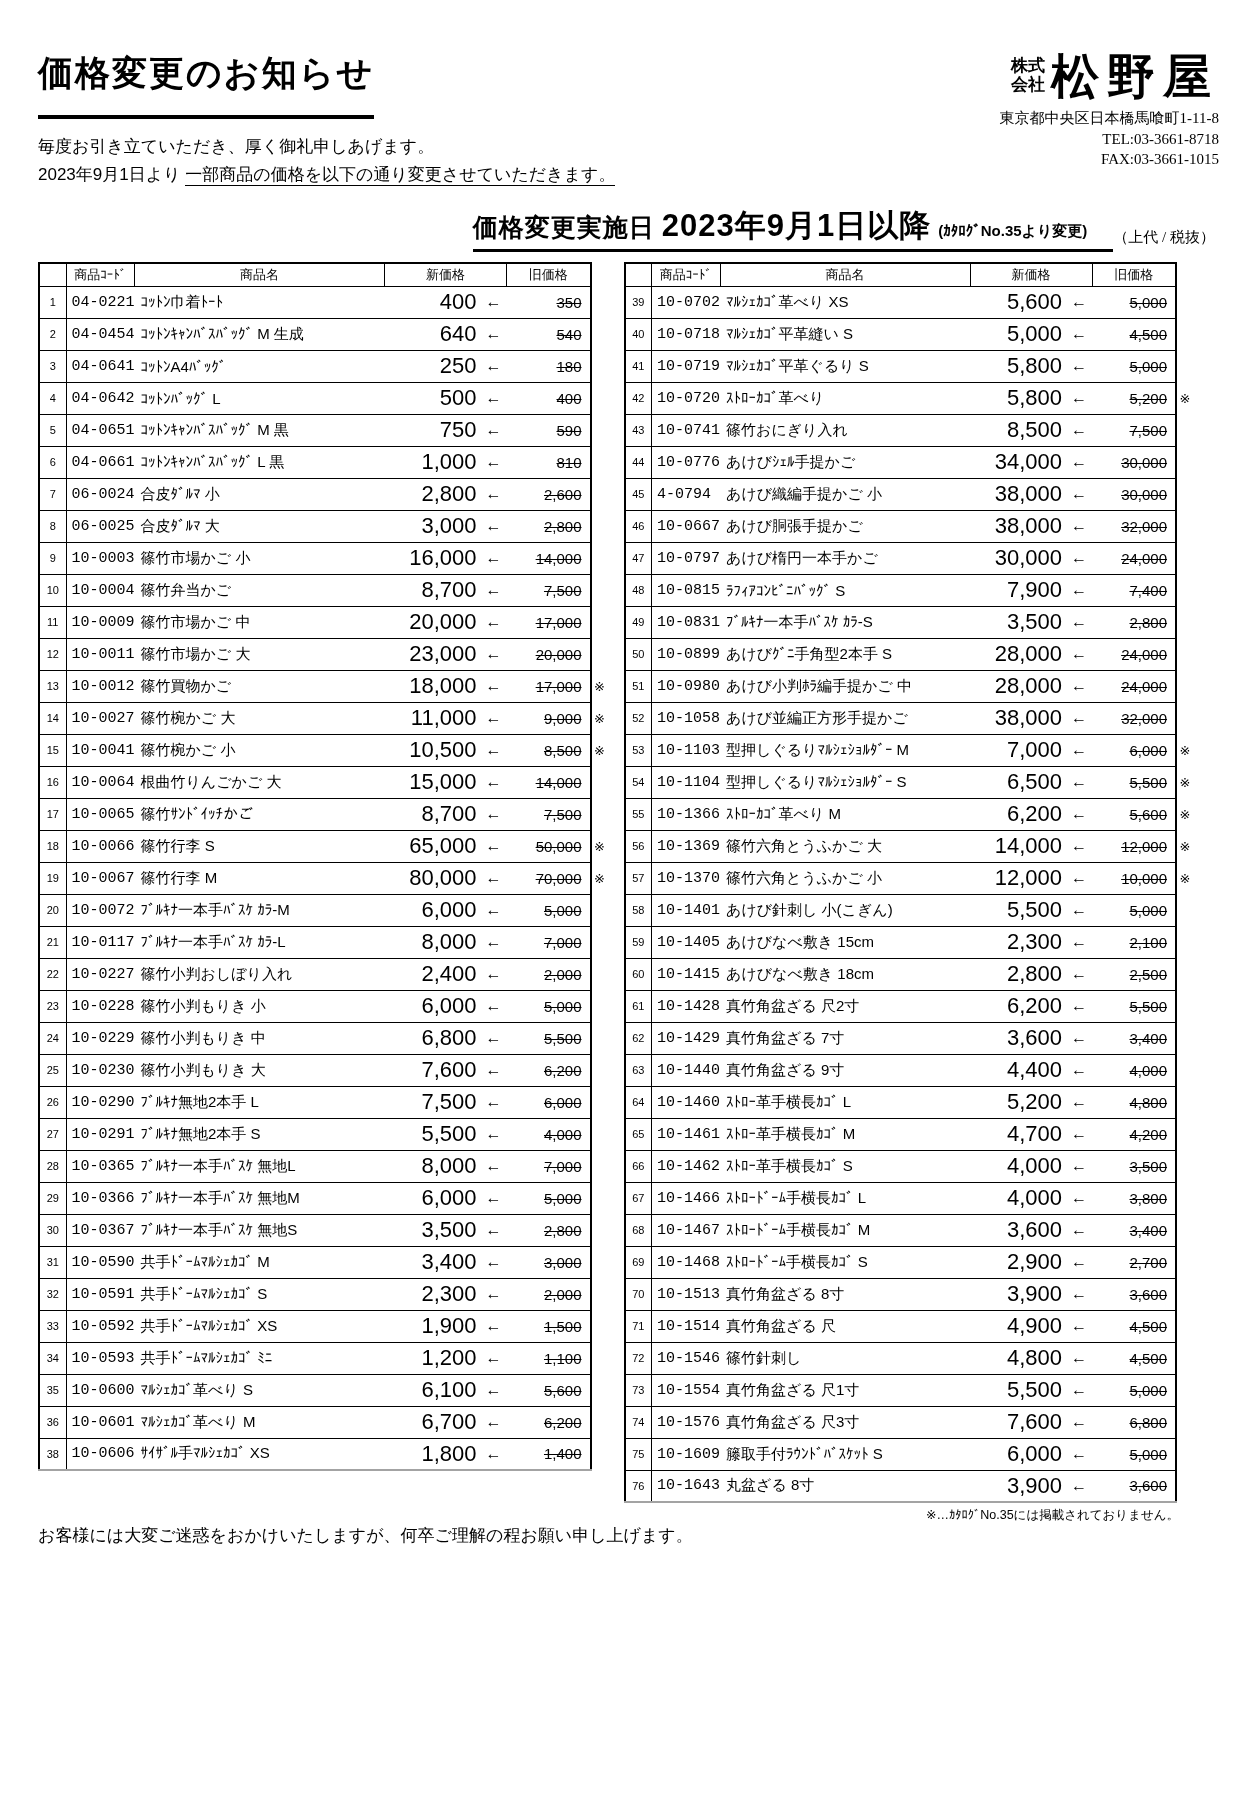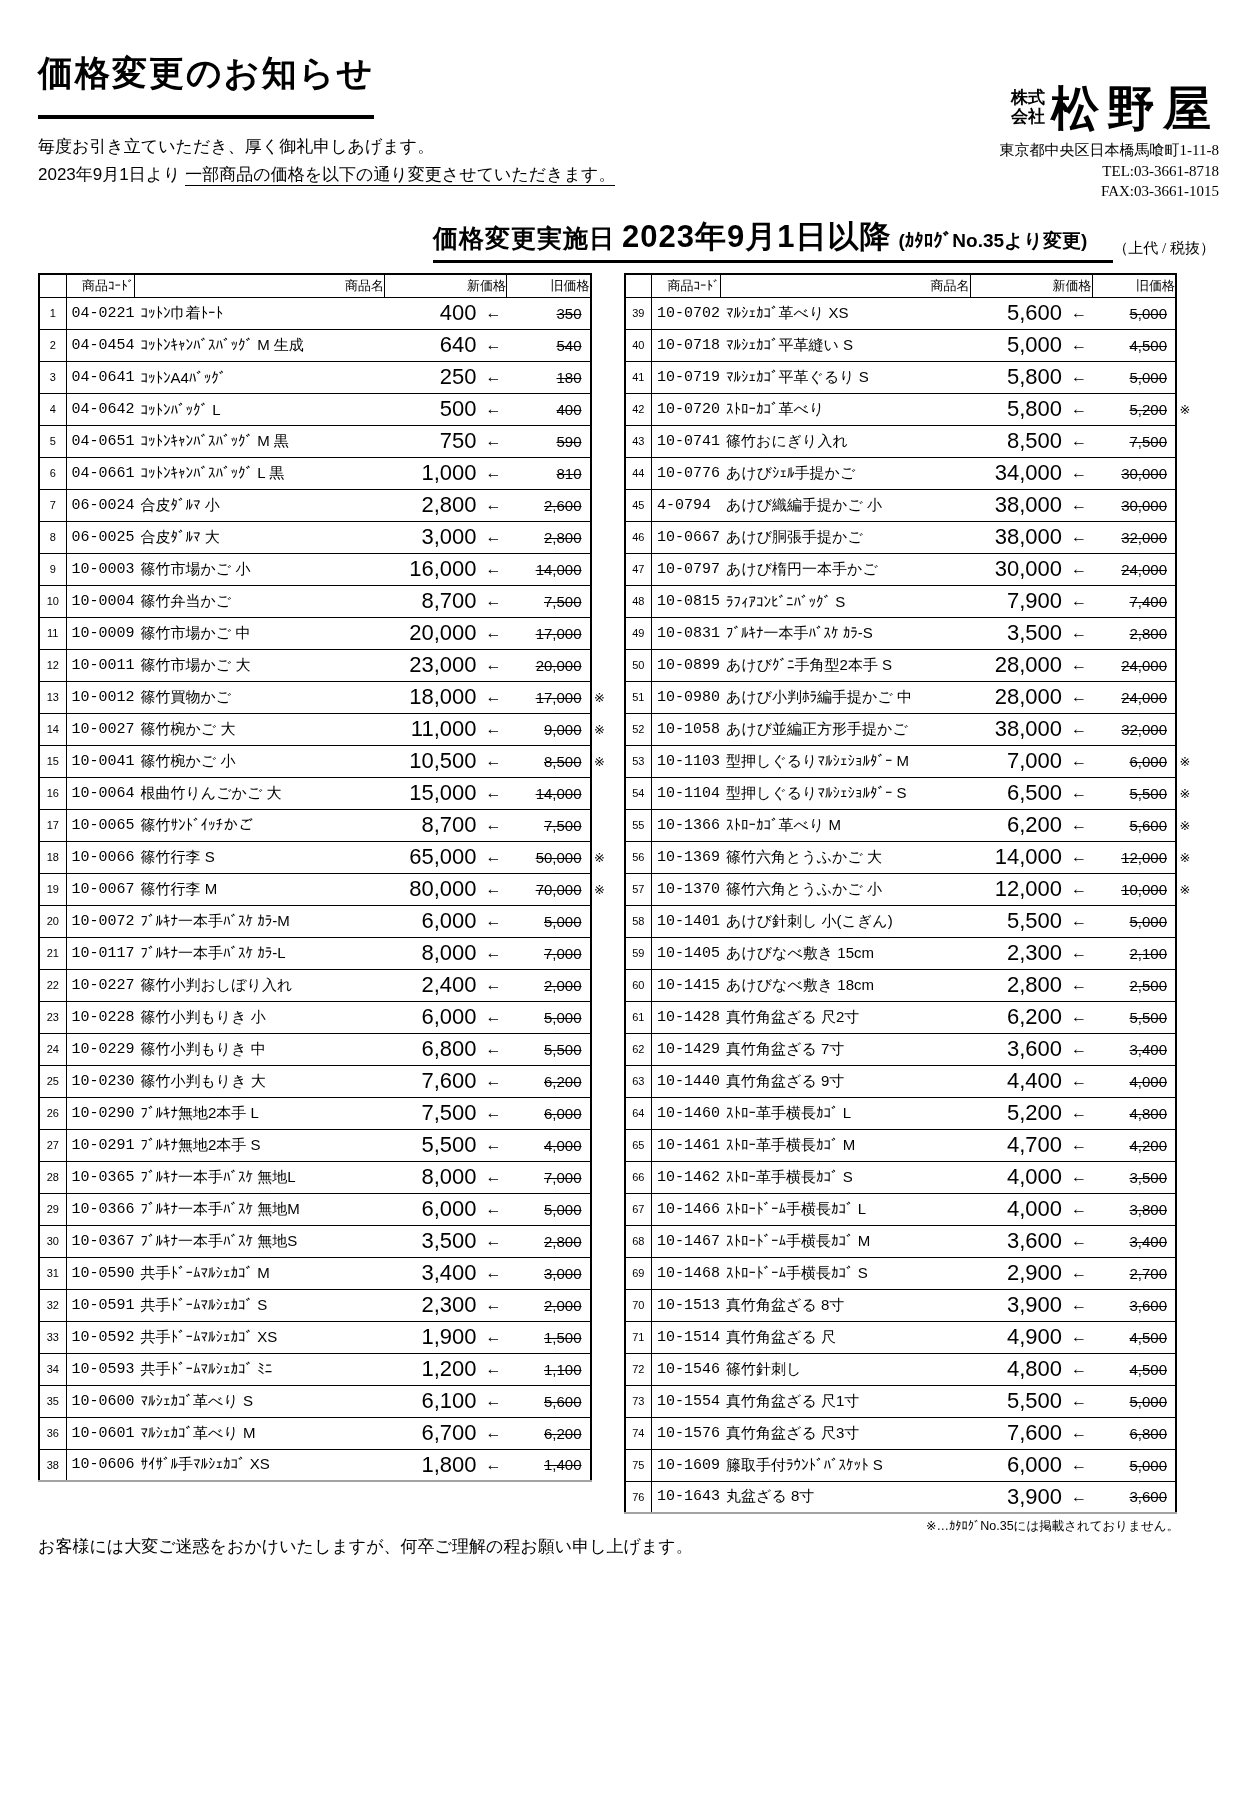--- a/index.html
+++ b/index.html
@@ -14,52 +14,52 @@
 
   
   .top { display:flex; justify-content:space-between; align-items:flex-start; }
   .title {
     font-size:35px; font-weight:bold; letter-spacing:2px;
     border-bottom:4px solid #000; padding-bottom:18px; display:inline-block;
   }
   .greet { margin-top:14px; font-size:17px; line-height:1.65; }
   .u { border-bottom:1.5px solid #000; padding-bottom:1px; }
 
-  .top-right { text-align:right; padding-top:2px;margin-top:32px; }
+  .top-right { text-align:right; padding-top:2px; }
   .co-name { display:flex; align-items:center; justify-content:flex-end; }
   .co-prefix {
     display:flex; flex-direction:column; font-weight:bold; font-size:17px;
     line-height:1.1; margin-right:6px; font-family:"Liberation Serif","DejaVu Serif",serif;
   }
   .co-title {
     font-size:48px; font-weight:bold; line-height:1;
     font-family:"DejaVu Serif","Liberation Serif",serif; letter-spacing:8px;
   }
   .co-addr,.co-tel,.co-fax { font-family:"Liberation Serif","DejaVu Serif",serif; font-size:15px; margin-top:3px; }
   .co-addr { margin-top:9px; }
 
   
   .subtitle-row { display:flex; align-items:flex-end; justify-content:flex-end; margin-top:16px; }
   .subtitle {
     font-weight:bold; border-bottom:3px solid #000; padding-bottom:2px; padding-right:26px;
     display:flex; align-items:baseline; gap:7px;
   }
   .st-label { font-size:25px; letter-spacing:1px; }
   .st-date { font-size:31px; letter-spacing:1px; }
-  .st-cat { font-size:19px; }
+  .st-cat { font-size:15px; }
   .price-basis { font-family:"Liberation Serif","DejaVu Serif",serif; font-size:15px; padding-bottom:5px; padding-right:4px; }
 
   
   .tables { display:flex; gap:14px; margin-top:10px; align-items:flex-start; }
   table.pt { border-collapse:collapse; table-layout:fixed; }
   col.c-no{width:27px} col.c-code{width:64px} col.c-name{width:250px}
   col.c-new{width:96px} col.c-arrow{width:26px} col.c-old{width:84px} col.c-mark{width:18px}
 
   .pt th,.pt td { border:1px solid #000; height:32px; padding:0; overflow:hidden; white-space:nowrap; }
-  .pt thead th { height:23px; font-size:13px; font-weight:normal; text-align:right; }
+  .pt thead th { height:23px; font-size:13px; font-weight:normal; text-align:center; }
   .pt th.mark,.pt td.mark { border:none; }
   .pt thead th:not(.mark) { border-top:2px solid #000; }
   .pt th.no,.pt td.no { border-left:2px solid #000; }
   .pt th.old,.pt td.old { border-right:2px solid #000; }
   .pt tbody tr:last-child td:not(.mark) { border-bottom:2px solid #a3a3a3; }
 
   
   .pt td.name,.pt td.new,.pt td.arrow { border-left:none; border-right:none; }
   .pt td.code { border-right:none; }
   .pt td.old { border-left:none; }

